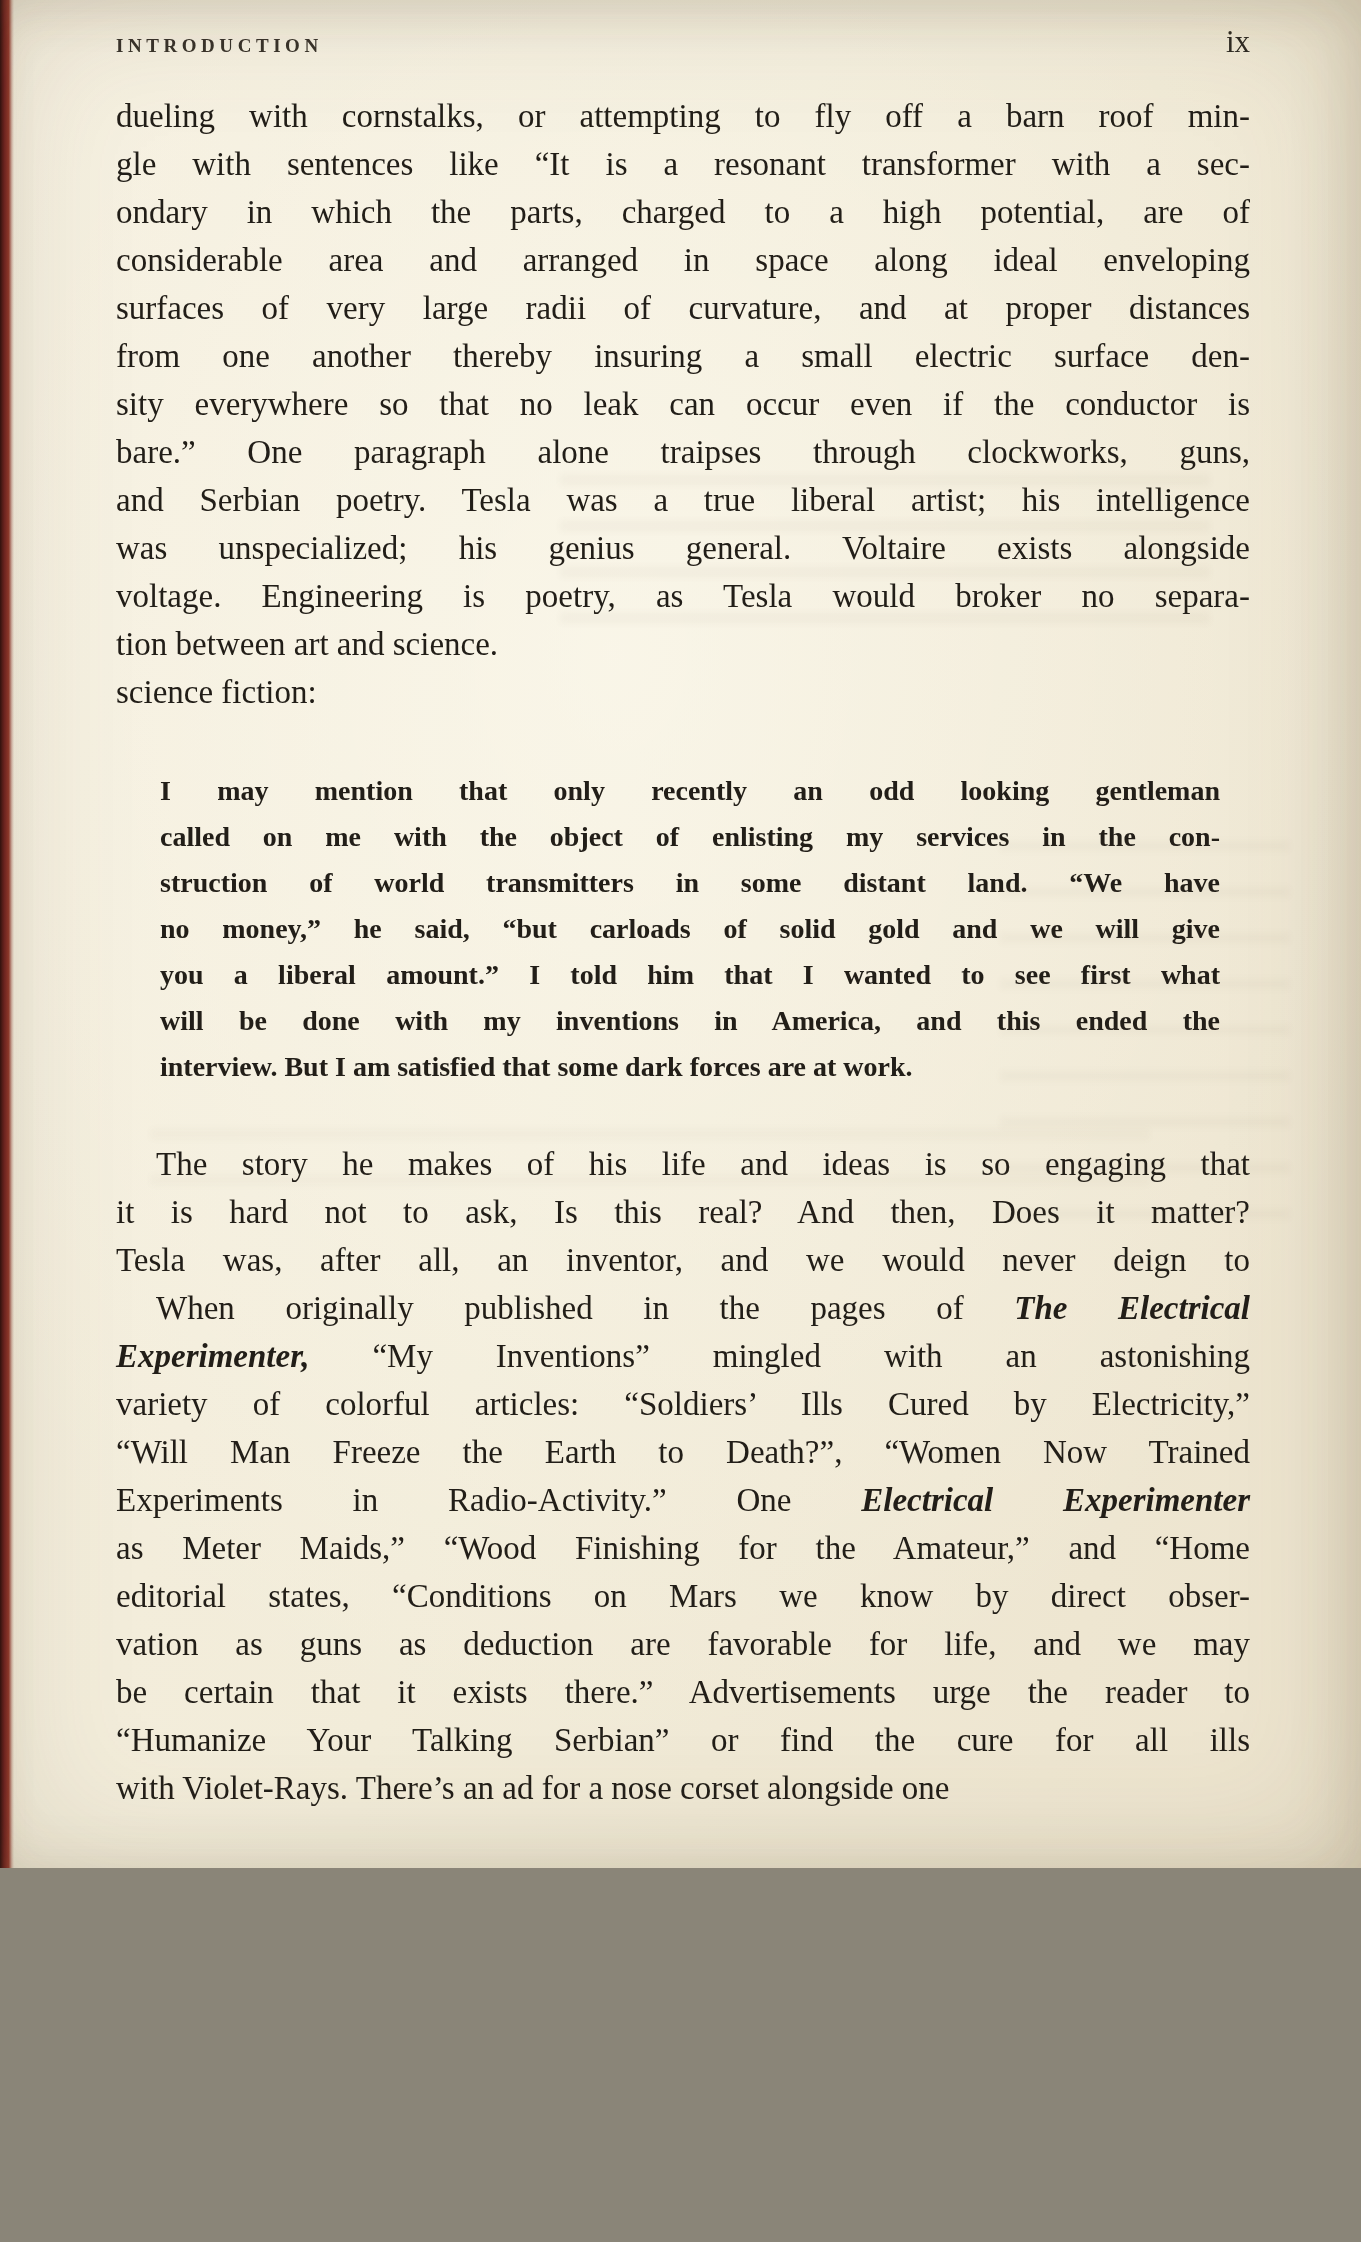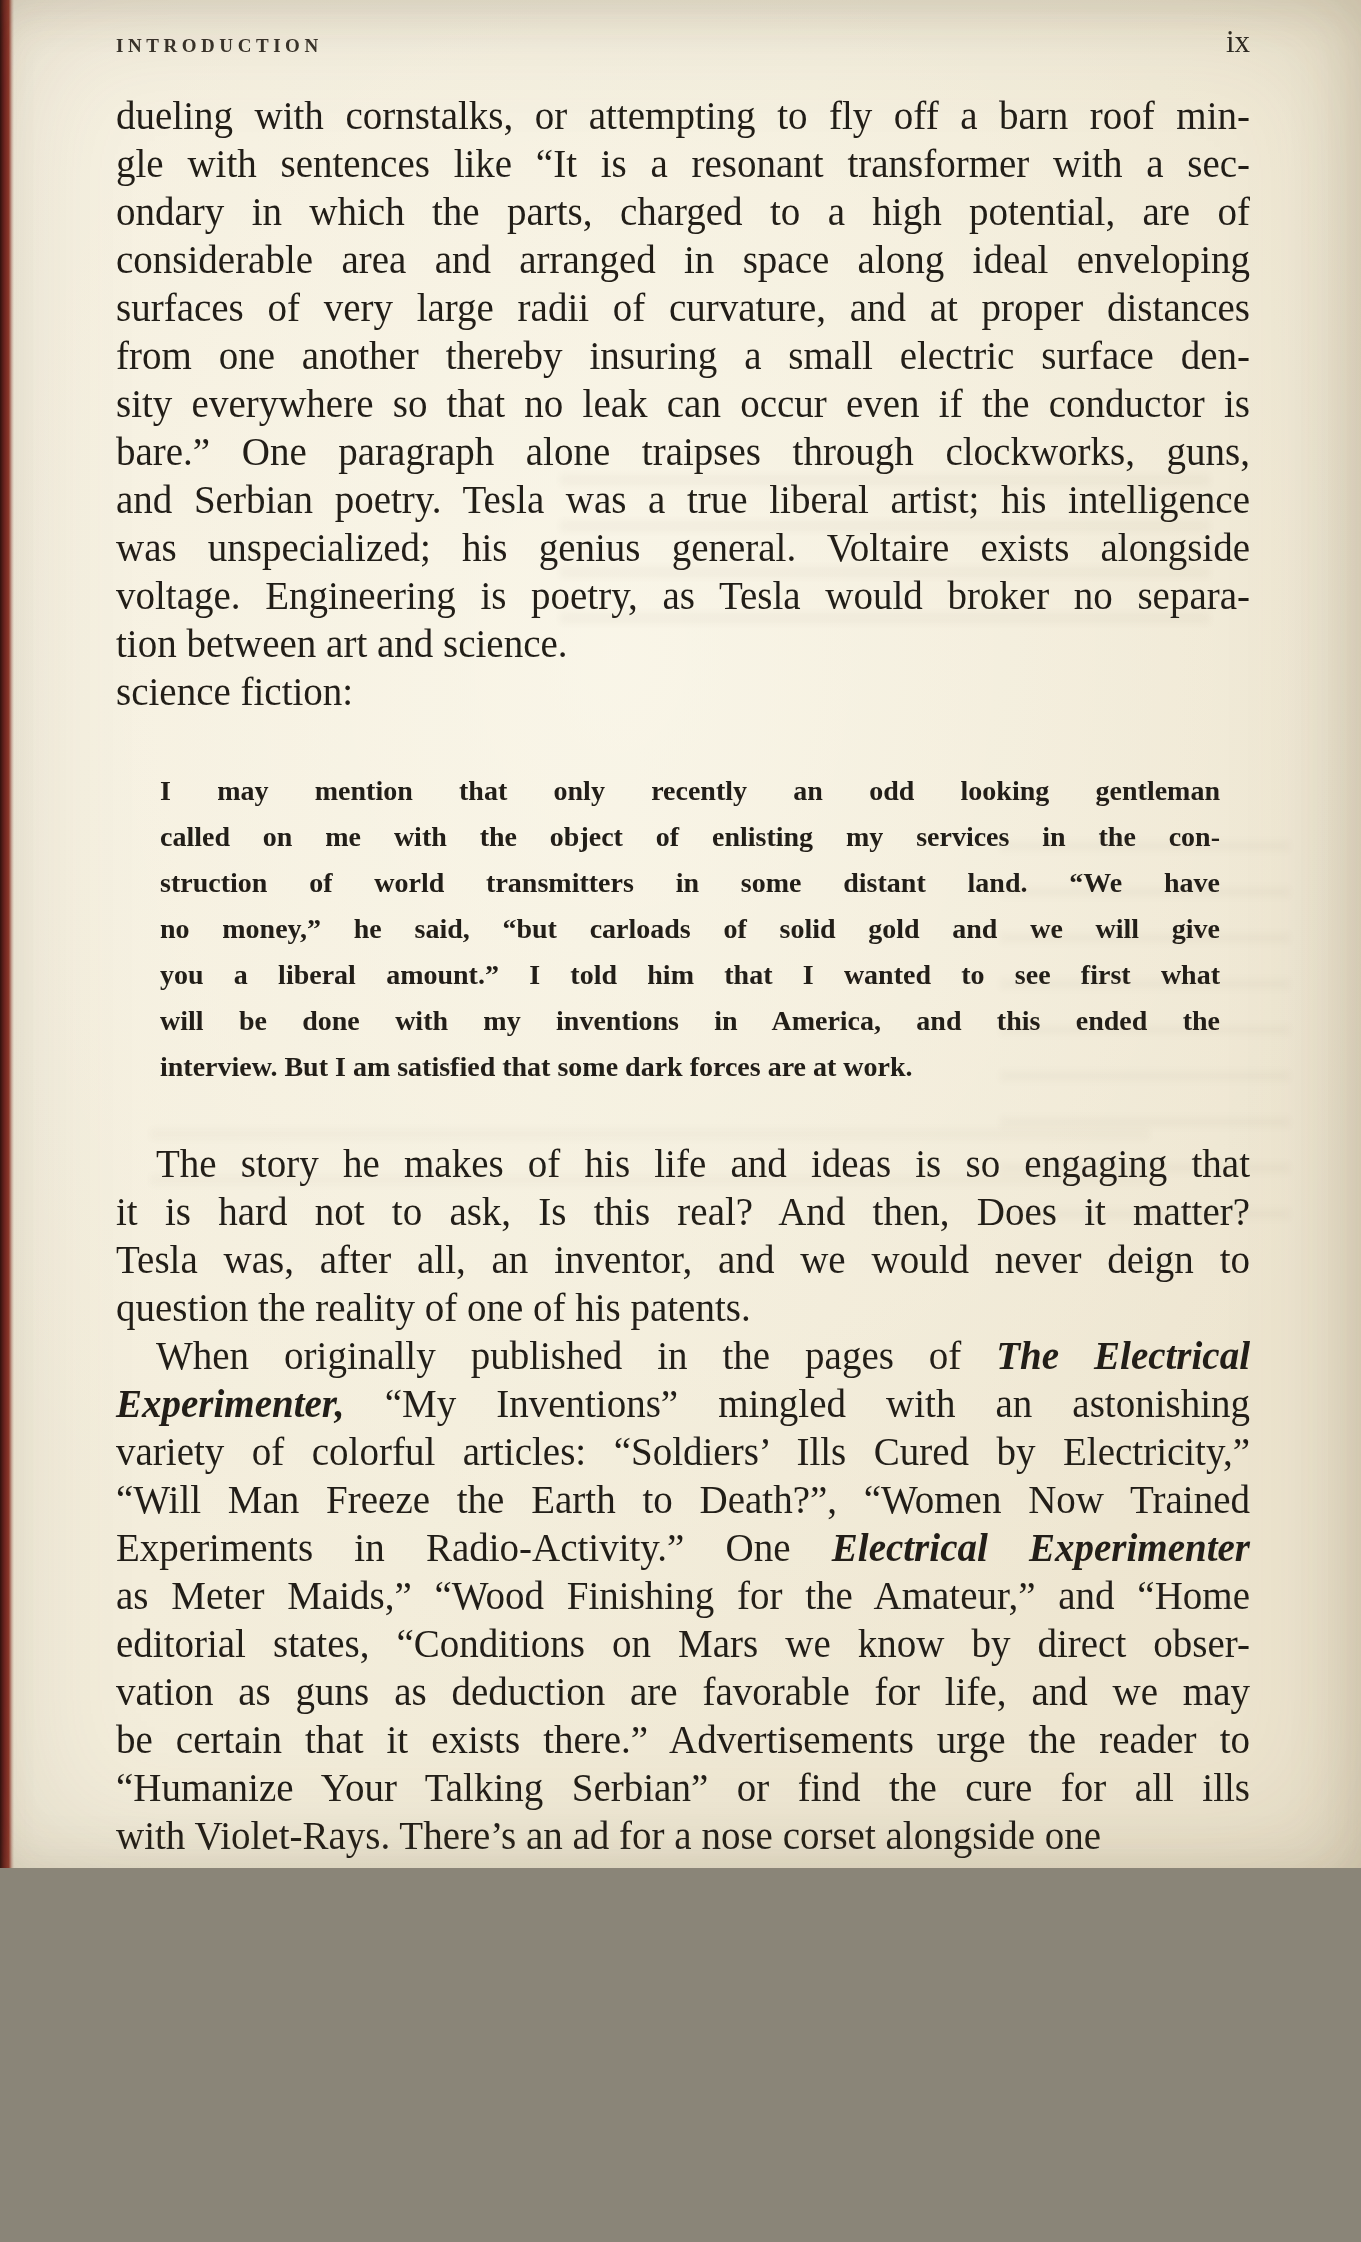--- a/index.html
+++ b/index.html
@@ -57,21 +57,21 @@
     color: #2e2a23;
   }
   .text-block {
     position: absolute;
     top: 92px;
     left: 116px;
     width: 1134px;
   }
   .block { margin: 0; }
   .block.paragraph {
-    font-size: 39px;
+    font-size: 33px;
     line-height: 48px;
   }
   .block.quote {
     font-size: 28px;
     line-height: 46px;
     margin: 52px 30px 50px 44px;
     font-weight: bold;
   }
   .line {
     text-align: justify;
@@ -128,21 +128,20 @@
         <div class="line"><span>struction of world transmitters in some distant land. “We have</span></div>
         <div class="line"><span>no money,” he said, “but carloads of solid gold and we will give</span></div>
         <div class="line"><span>you a liberal amount.” I told him that I wanted to see first what</span></div>
         <div class="line"><span>will be done with my inventions in America, and this ended the</span></div>
         <div class="line last"><span>interview. But I am satisfied that some dark forces are at work.</span></div>
       </div>
       <div class="block paragraph">
         <div class="line indent"><span>The story he makes of his life and ideas is so engaging that</span></div>
         <div class="line"><span>it is hard not to ask, Is this real? And then, Does it matter?</span></div>
         <div class="line"><span>Tesla was, after all, an inventor, and we would never deign to</span></div>
-        <div class="line last"><span>question the reality of one of his patents.</span></div>
       </div>
       <div class="block paragraph">
         <div class="line indent"><span>When originally published in the pages of </span><span class="italic">The Electrical</span></div>
         <div class="line"><span class="italic">Experimenter,</span><span> “My Inventions” mingled with an astonishing</span></div>
         <div class="line"><span>variety of colorful articles: “Soldiers’ Ills Cured by Electricity,”</span></div>
         <div class="line"><span>“Will Man Freeze the Earth to Death?”, “Women Now Trained</span></div>
         <div class="line"><span>Experiments in Radio-Activity.” One </span><span class="italic">Electrical Experimenter</span></div>
         <div class="line"><span>as Meter Maids,” “Wood Finishing for the Amateur,” and “Home</span></div>
         <div class="line"><span>editorial states, “Conditions on Mars we know by direct obser-</span></div>
         <div class="line"><span>vation as guns as deduction are favorable for life, and we may</span></div>

